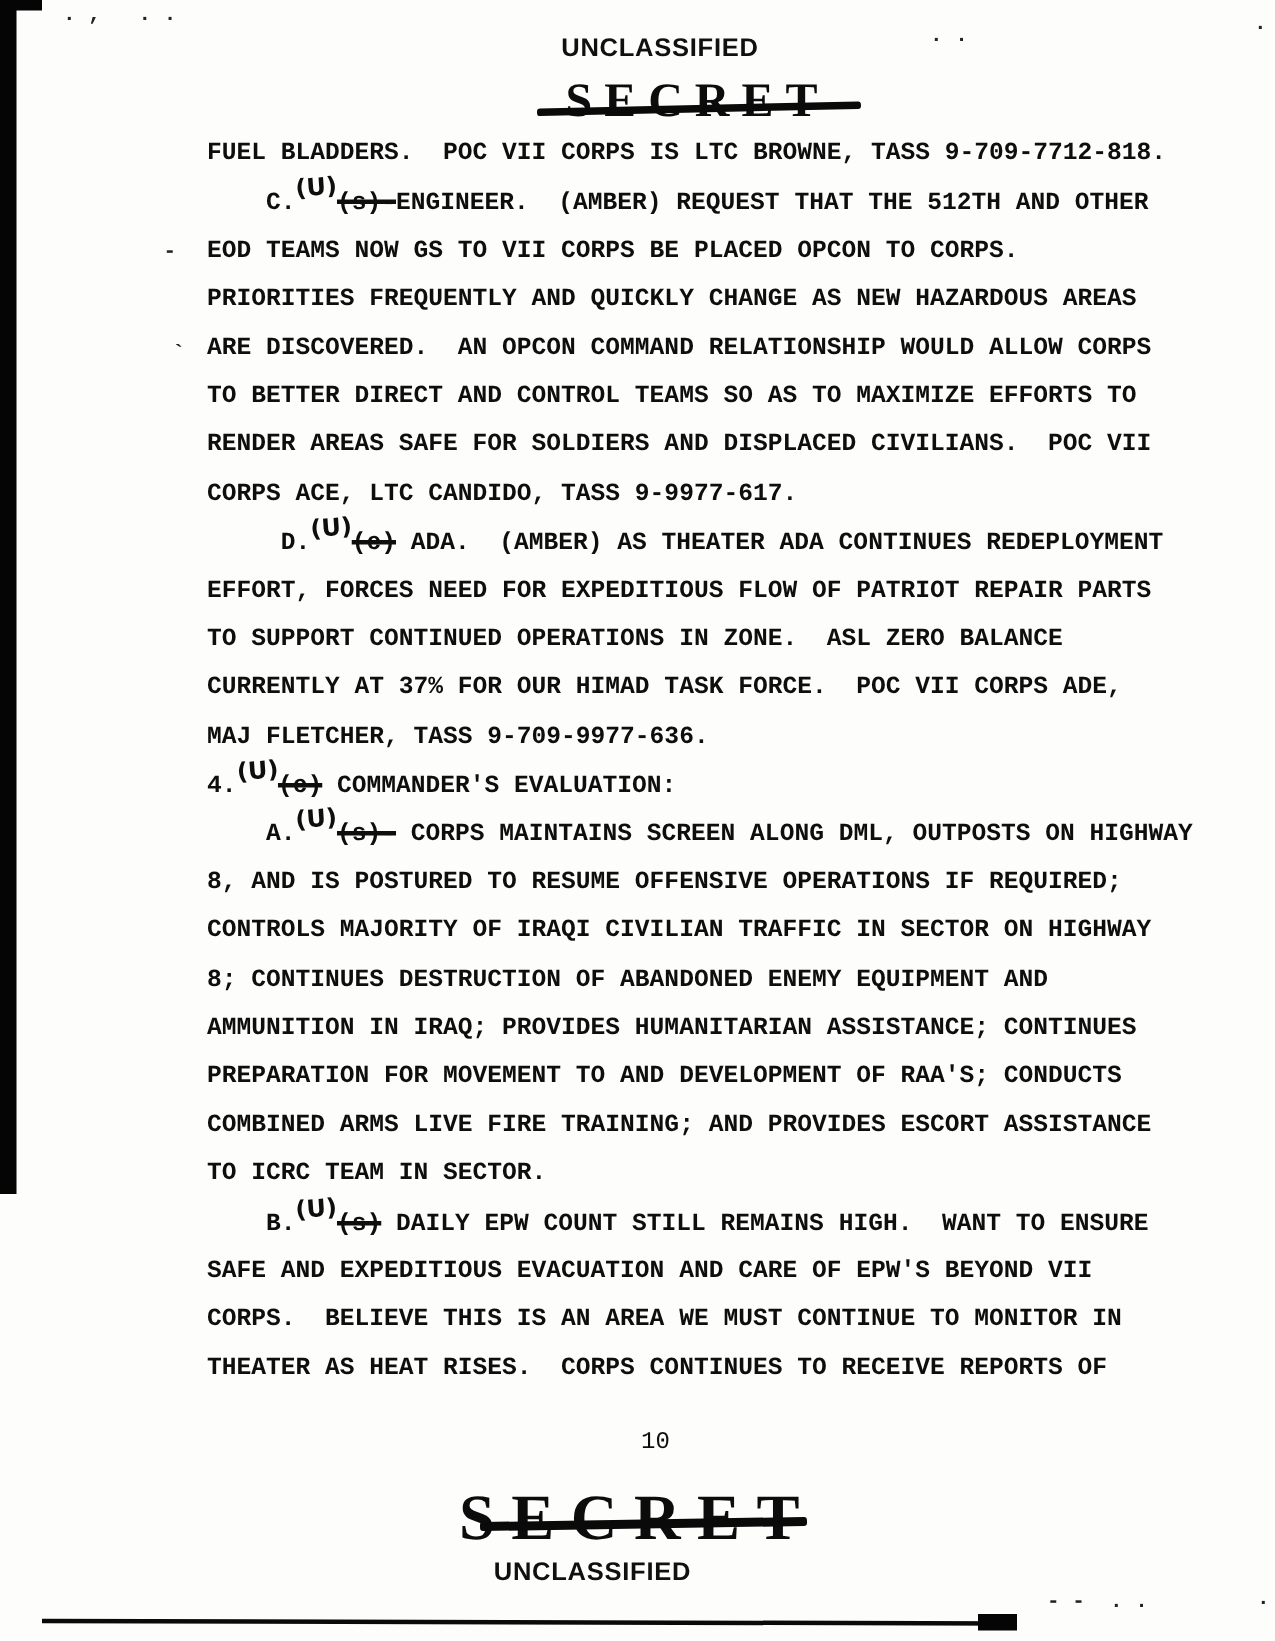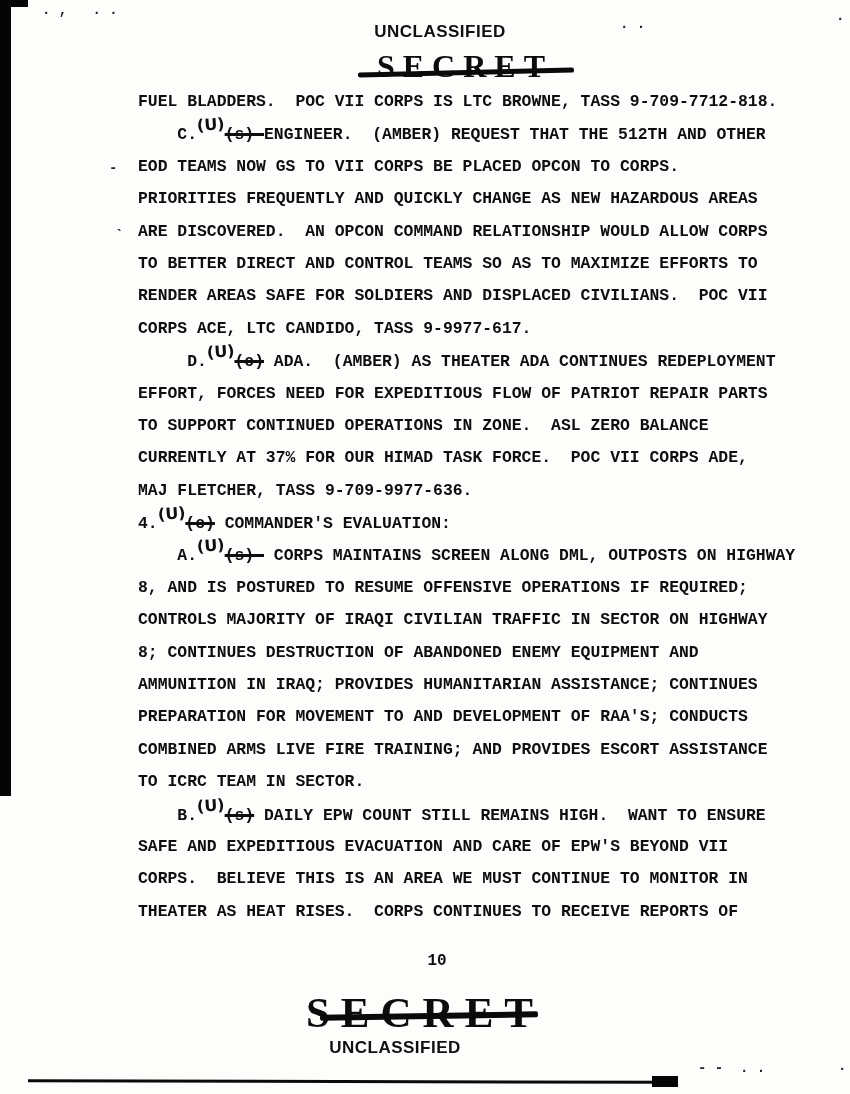--- a/index.html
+++ b/index.html
@@ -101,21 +101,21 @@
   }
   .seg-strike {
     text-decoration: line-through;
     text-decoration-thickness: 2.5px;
   }
 
   .page-number {
     position: absolute; top: 952px; left: 0; width: 850px;
     text-align: center; box-sizing: border-box; padding-left: 24px;
     font-family: "Liberation Mono", "DejaVu Sans Mono", monospace;
-    font-weight: bold; font-size: 16px; color: #0e0e0e;
+    font-weight: normal; font-size: 16px; color: #0e0e0e;
   }
 
   .artifact {
     position: absolute;
     font-family: "Liberation Mono", "DejaVu Sans Mono", monospace;
     font-size: 14px; font-weight: bold; color: #222;
     white-space: pre;
   }
 </style>
 </head>

